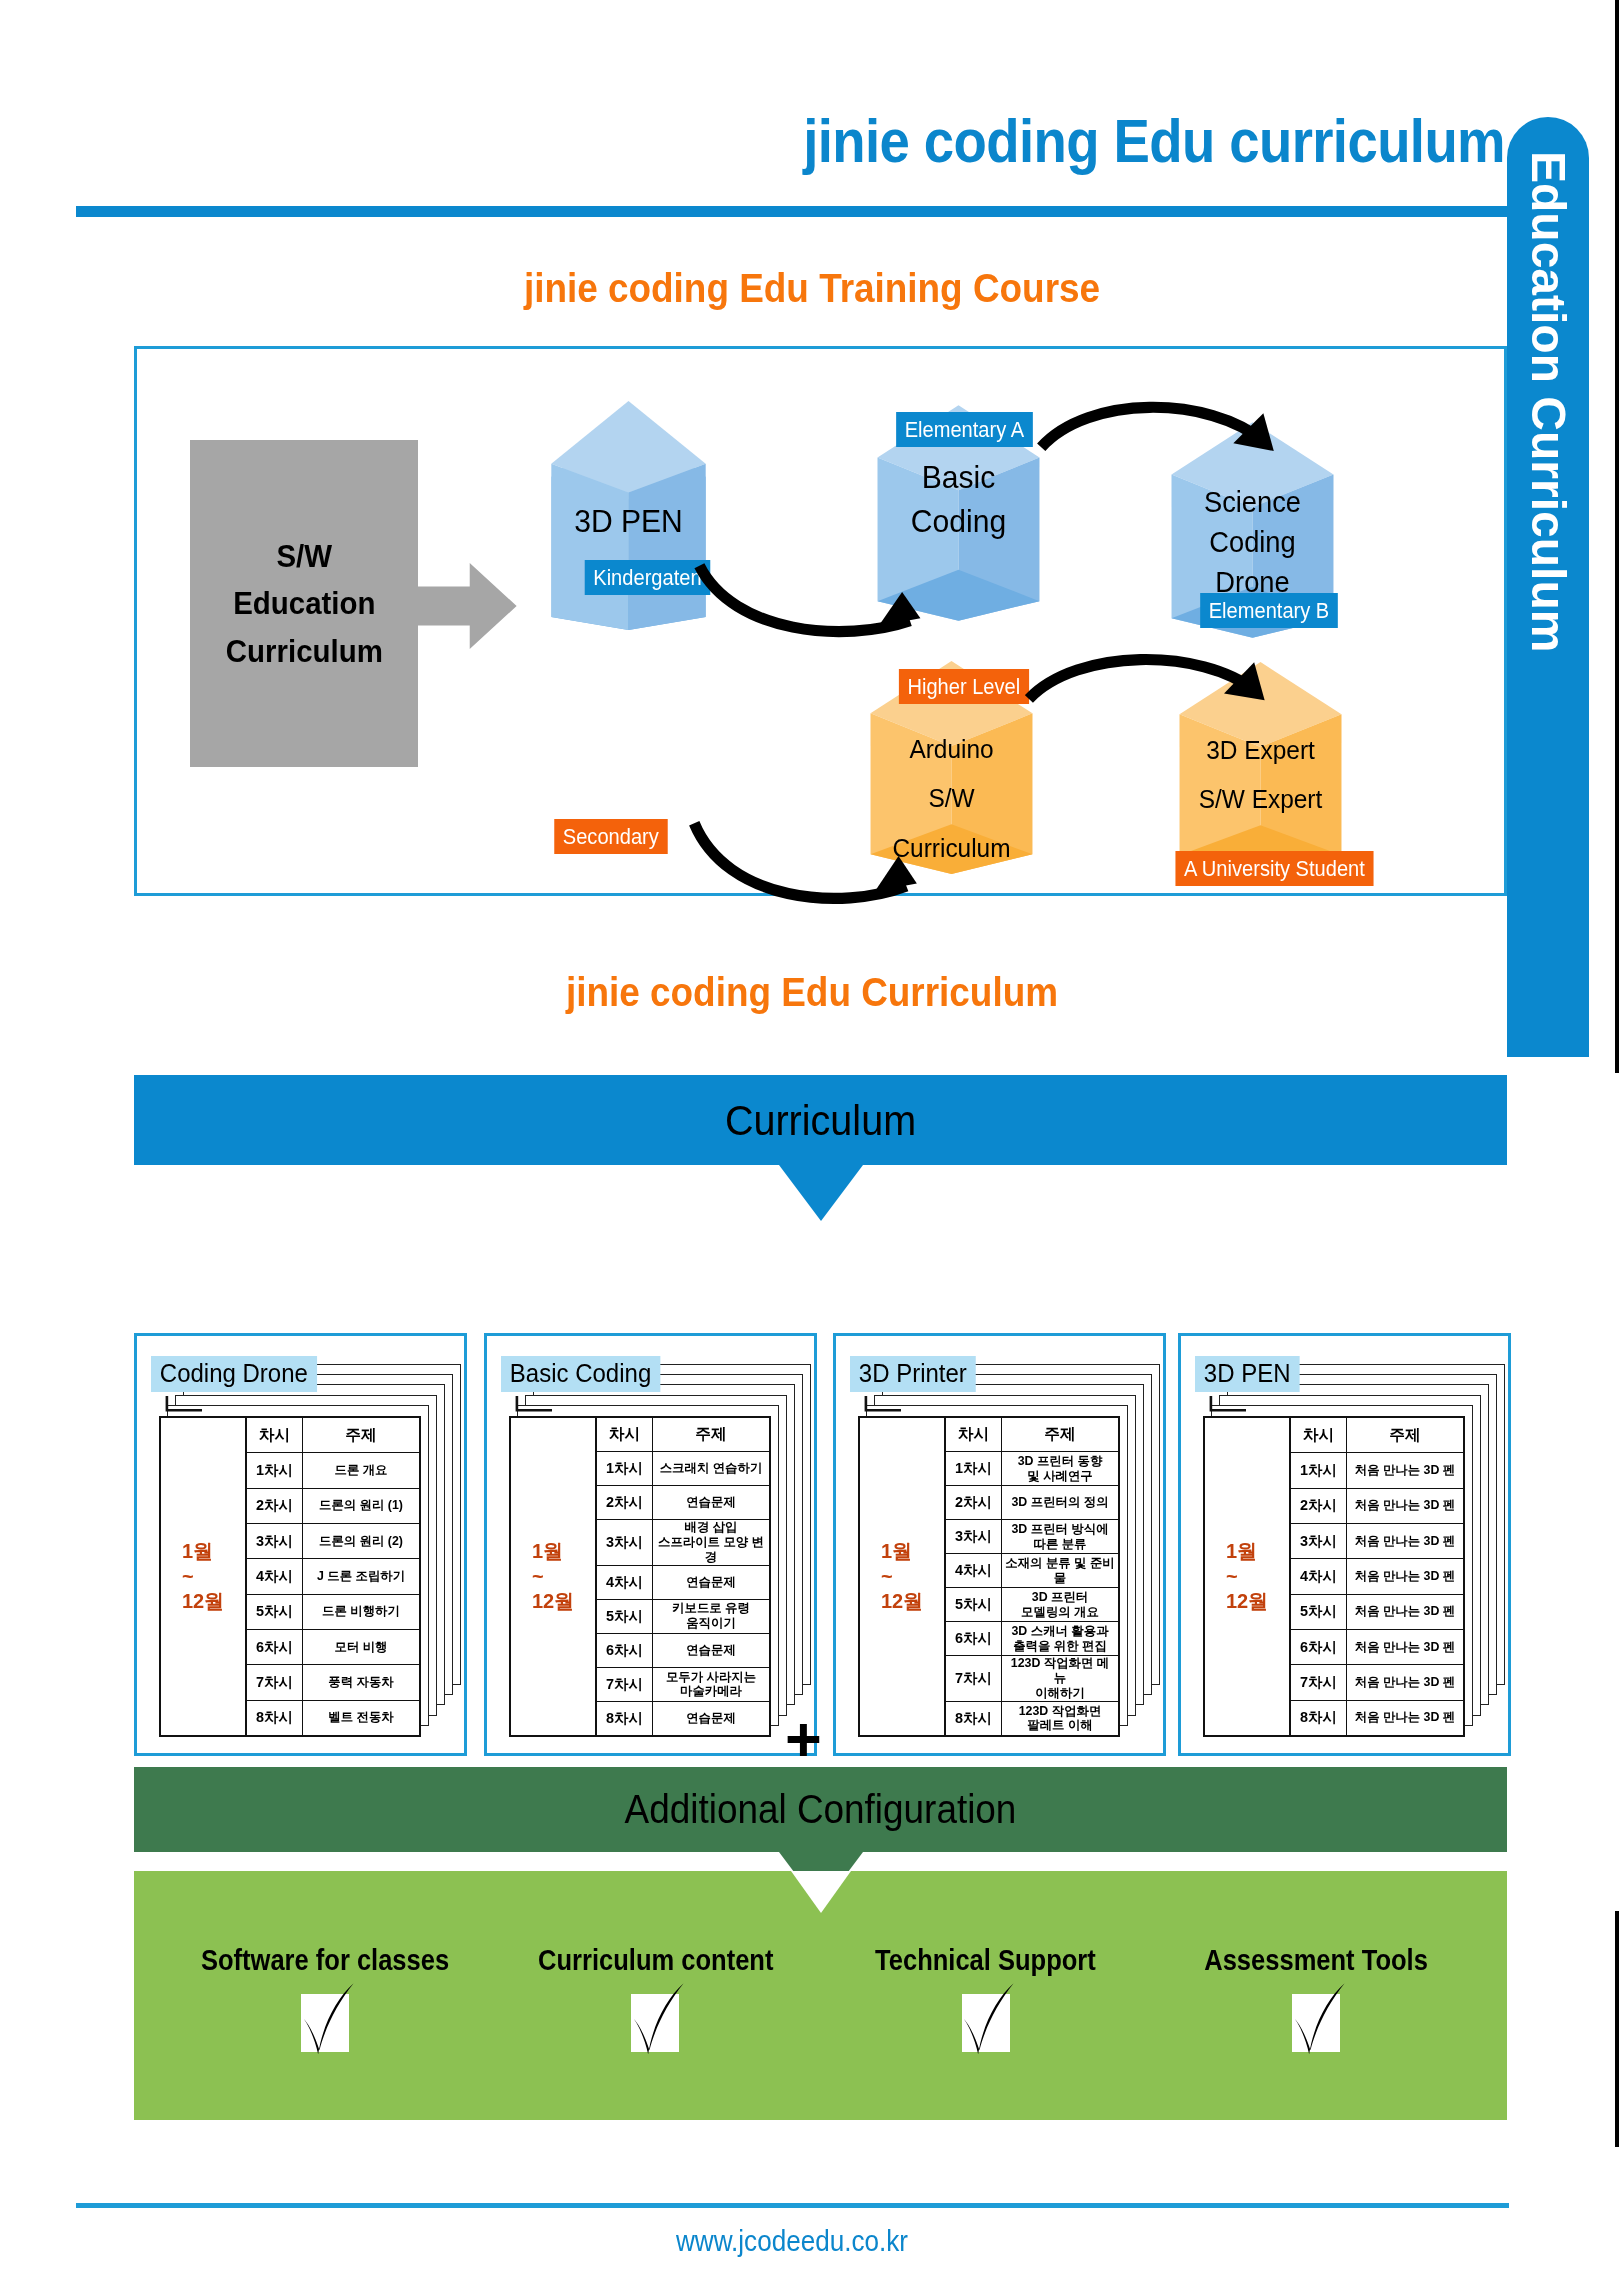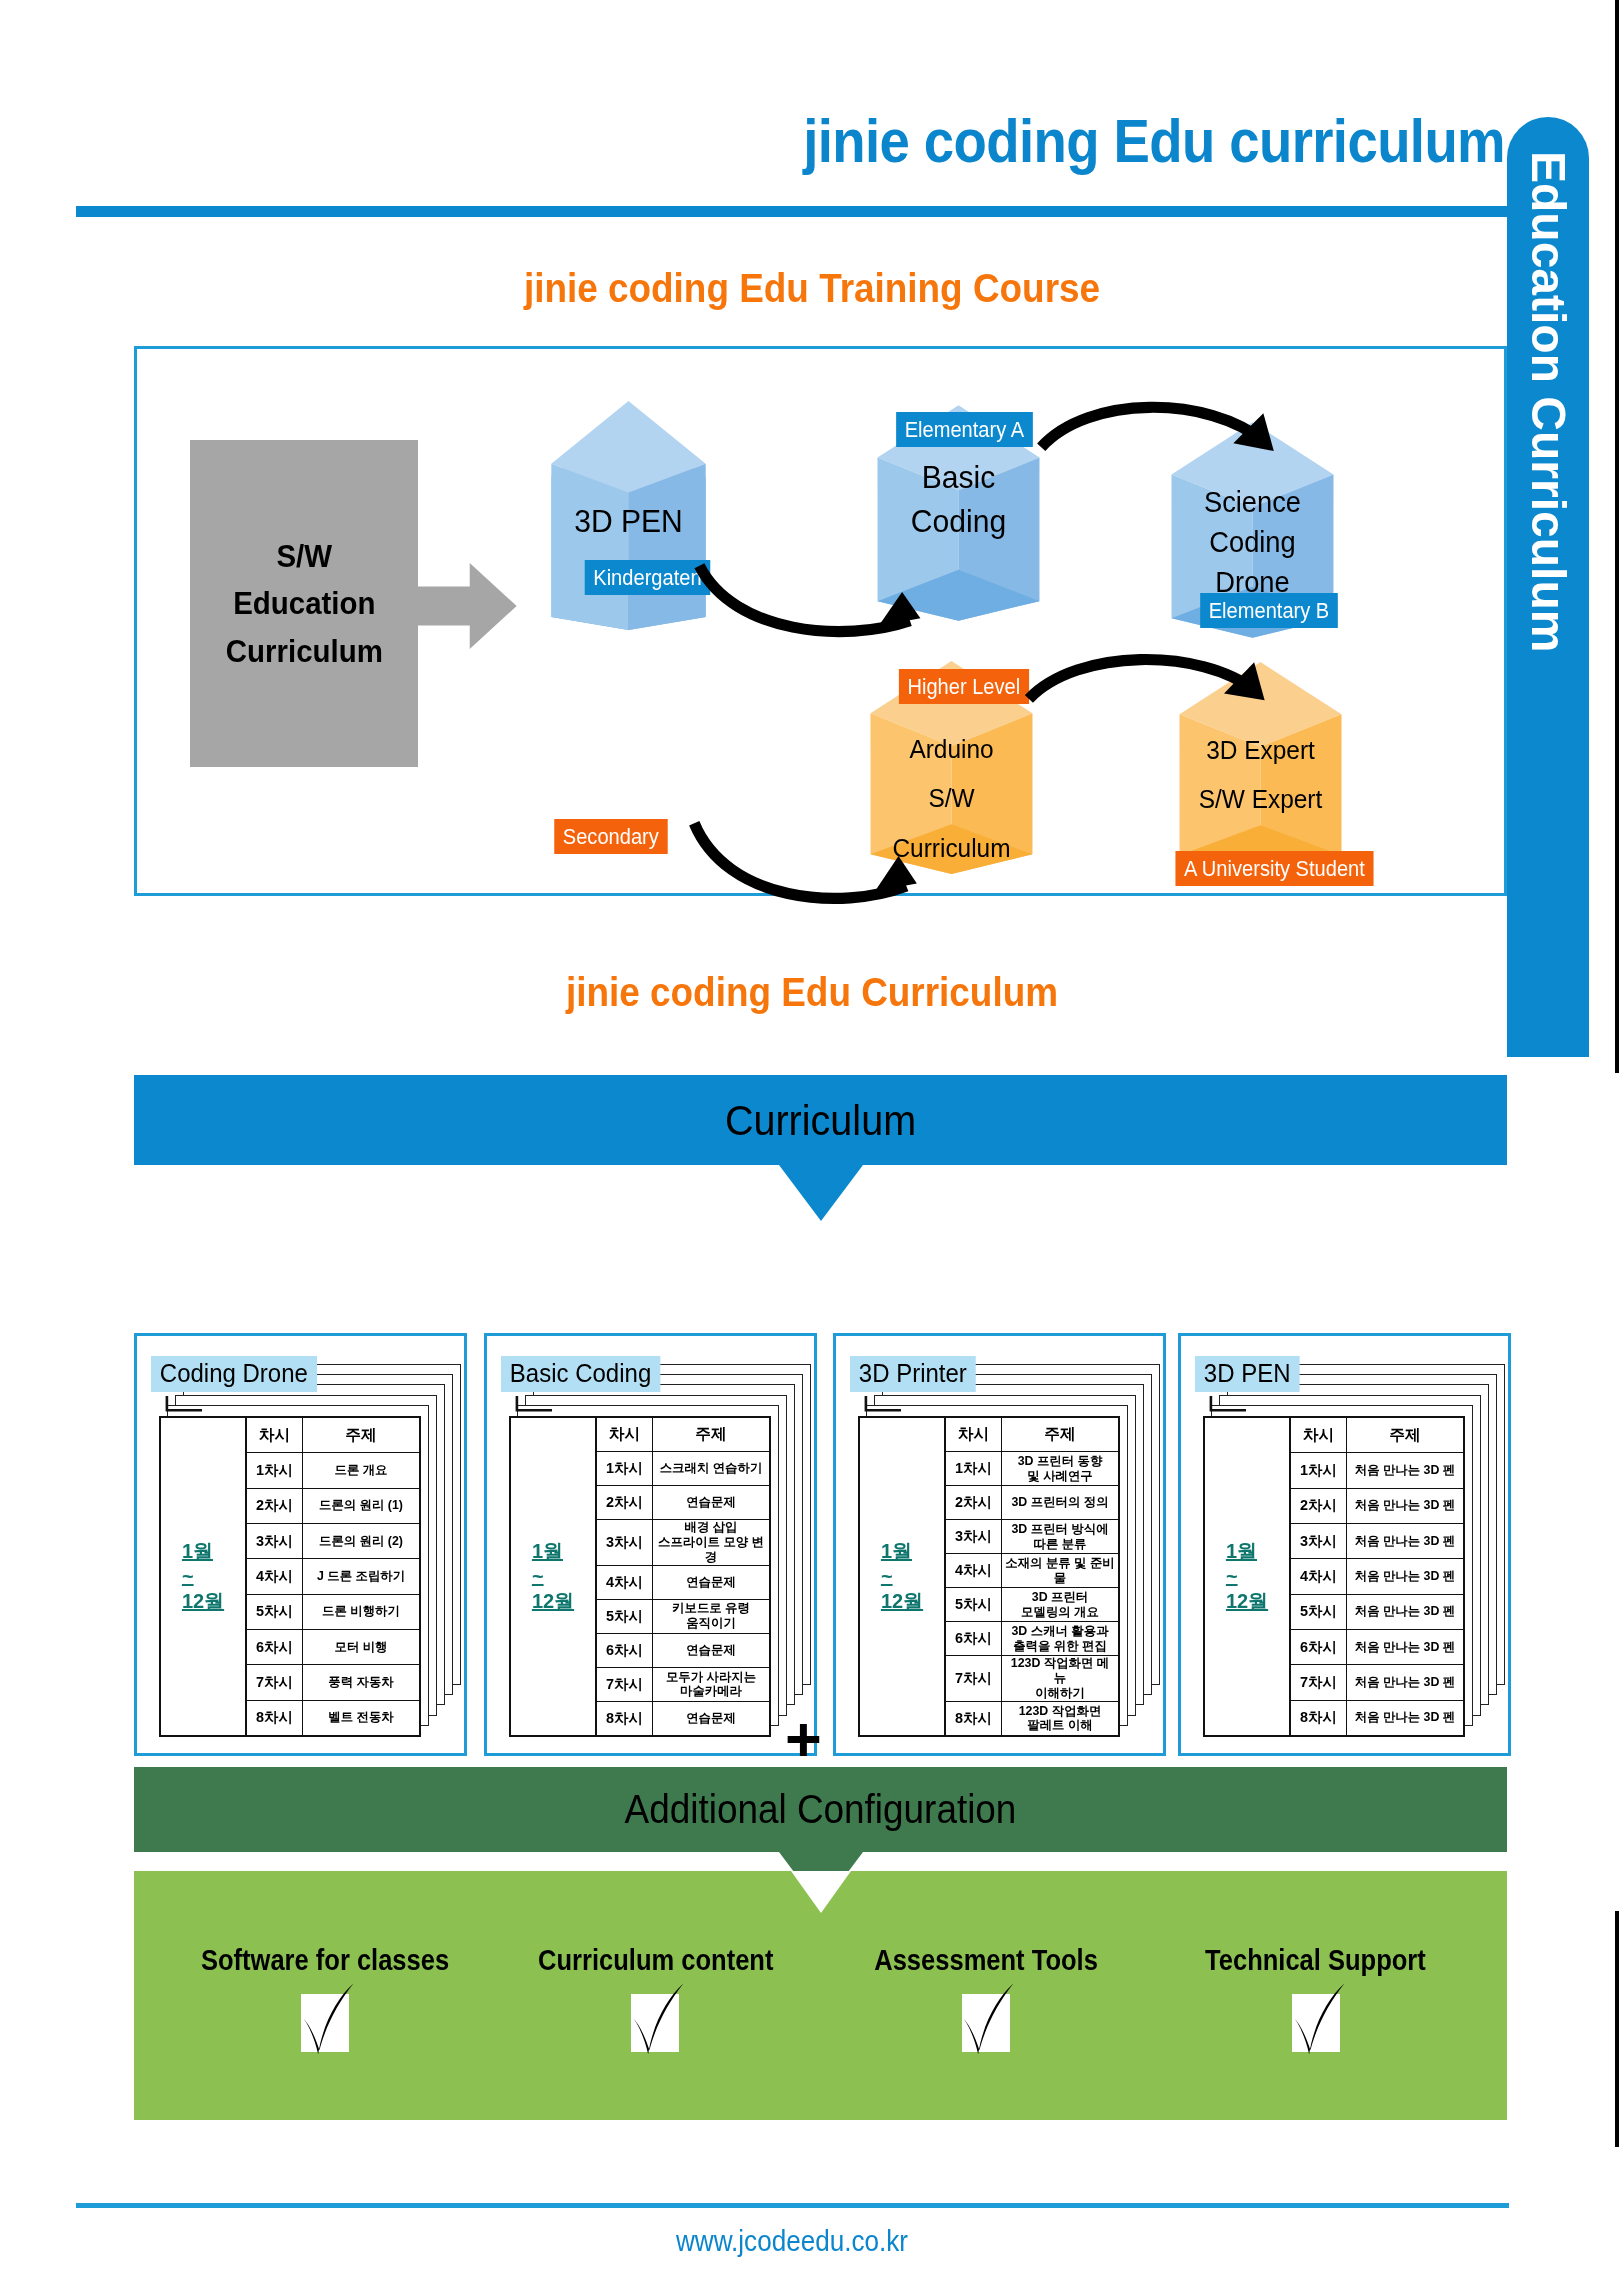--- a/index.html
+++ b/index.html
@@ -114,21 +114,21 @@
     padding:3.9px 9.2px; font-size:25px; white-space:nowrap; z-index:6;
     transform:scaleX(.96); transform-origin:left center;
   }
   .sheet-main {
     position:absolute; left:22px; top:80px; width:262px; height:321px;
     border:2px solid #111; background:#fff; z-index:5; display:flex;
   }
   .month-cell {
     width:86px; display:flex; flex-direction:column; align-items:center;
     justify-content:center; font-size:20px; font-weight:bold; line-height:1.25;
-    border-right:2px solid #111; color:#0f766e;text-decoration:underline;
+    border-right:2px solid #111; color:#c2410c;
   }
   .tbl { flex:1; display:flex; flex-direction:column; }
   .trow { display:flex; flex:1; border-bottom:1.3px solid #111; }
   .trow:last-child { border-bottom:none; }
   .tc-n {
     width:56px; border-right:1.3px solid #111; display:flex; align-items:center;
     justify-content:center; font-size:14.4px; font-weight:bold; color:#000000;
   }
   .tc-t {
     flex:1; display:flex; align-items:center; justify-content:center;
@@ -549,33 +549,33 @@
       </svg>
     </div></div>
         <div class="feat">
     <div class="feat-label">Curriculum content</div>
     <div class="feat-check">
       <svg width="68" height="79" viewBox="0 0 104 120">
         <path d="M16,54 C24,62 34,84 40,110 C46,70 66,26 94,2 C68,34 50,72 42,104 C34,80 26,64 16,54 Z" fill="#000"></path>
       </svg>
     </div></div>
         <div class="feat">
+    <div class="feat-label">Technical Support</div>
+    <div class="feat-check">
+      <svg width="68" height="79" viewBox="0 0 104 120">
+        <path d="M16,54 C24,62 34,84 40,110 C46,70 66,26 94,2 C68,34 50,72 42,104 C34,80 26,64 16,54 Z" fill="#000"></path>
+      </svg>
+    </div></div>
+        <div class="feat">
     <div class="feat-label">Assessment Tools</div>
     <div class="feat-check">
       <svg width="68" height="79" viewBox="0 0 104 120">
         <path d="M16,54 C24,62 34,84 40,110 C46,70 66,26 94,2 C68,34 50,72 42,104 C34,80 26,64 16,54 Z" fill="#000"></path>
       </svg>
     </div></div>
-        <div class="feat">
-    <div class="feat-label">Technical Support</div>
-    <div class="feat-check">
-      <svg width="68" height="79" viewBox="0 0 104 120">
-        <path d="M16,54 C24,62 34,84 40,110 C46,70 66,26 94,2 C68,34 50,72 42,104 C34,80 26,64 16,54 Z" fill="#000"></path>
-      </svg>
-    </div></div>
       </div>
   </div>
 
   <div class="footer-rule"></div>
   <div class="footer-url">www.jcodeedu.co.kr</div>
 
 </div>
 
 
 </body></html>

